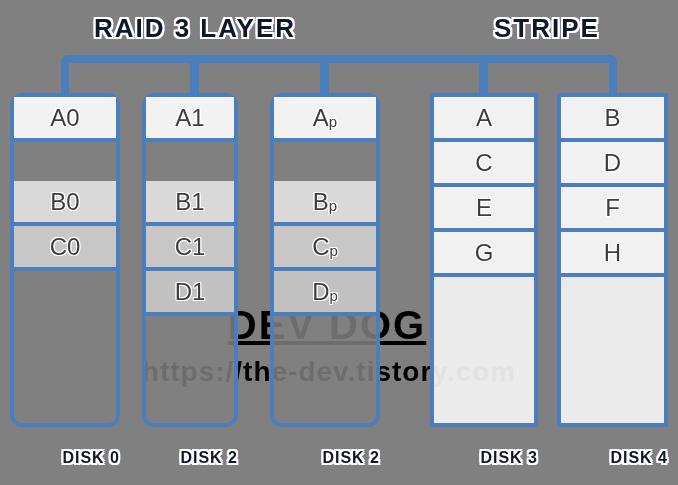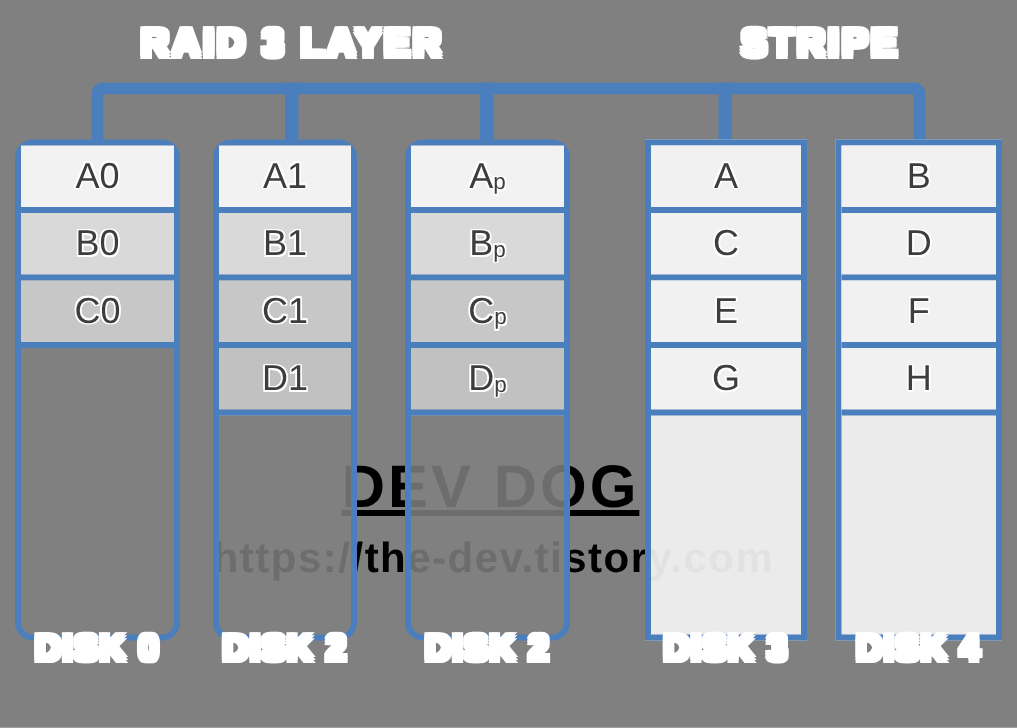--- a/index.html
+++ b/index.html
@@ -37,35 +37,35 @@
   .d4 { left:557px; width:111px; }
 
   .block {
     height:41px; border-bottom:4px solid #4a7ebc;
     display:flex; align-items:center; justify-content:center;
     font-size:24px; color:#3d3d3d;
     text-shadow:-1px -1px 0 #fff, 1px -1px 0 #fff, -1px 1px 0 #fff, 1px 1px 0 #fff,
                 -1px 0 0 #fff, 1px 0 0 #fff, 0 -1px 0 #fff, 0 1px 0 #fff;
   }
   .block sub { font-size:15px; line-height:1; transform:translateY(4px); }
-  .f-a { background:#f2f2f2; } .f-b { background:#d9d9d9; }
+  .f-a { background:#f2f2f2; } .f-b { background:#d9d9d9;margin-top:39px; }
   .f-c { background:#c7c7c7; } .f-d { background:#c1c1c1; }
   .f-w { background:#f1f1f1; }
 
   
   .outlined {
     position:absolute; z-index:4; text-align:center; white-space:nowrap;
-    color:#ffffff; font-weight:bold;
+    color:#0f172a; font-weight:bold;
     text-shadow:-2px -2px 0 #fff, 2px -2px 0 #fff, -2px 2px 0 #fff, 2px 2px 0 #fff,
                 -2px 0 0 #fff, 2px 0 0 #fff, 0 -2px 0 #fff, 0 2px 0 #fff;
   }
   .title { top:13px; font-size:26px; letter-spacing:2px; }
   .title-raid   { left:10px;  width:370px; }
   .title-stripe { left:428px; width:238px;text-align:center; }
-  .disk-label { top:419px; font-size:24px; letter-spacing:1px; }
+  .disk-label { top:449px; font-size:16px; letter-spacing:1px;text-align:right; }
 </style>
 </head>
 <body>
 
 <div class="stage">
 
   <div class="wm wm-brand">DEV DOG</div>
   <div class="wm wm-url">https://the-dev.tistory.com</div>
 
   <div class="bus"></div>

